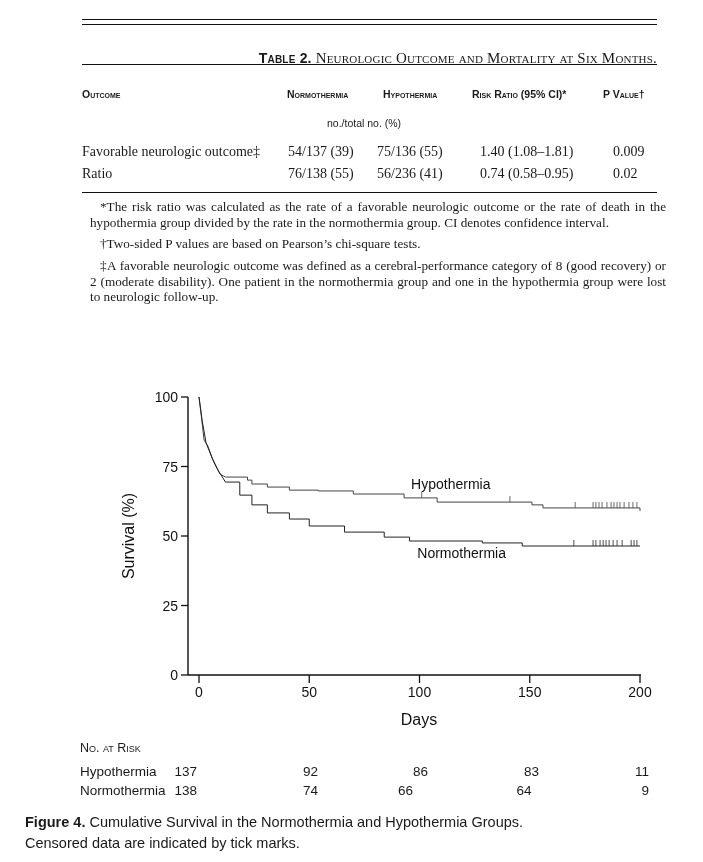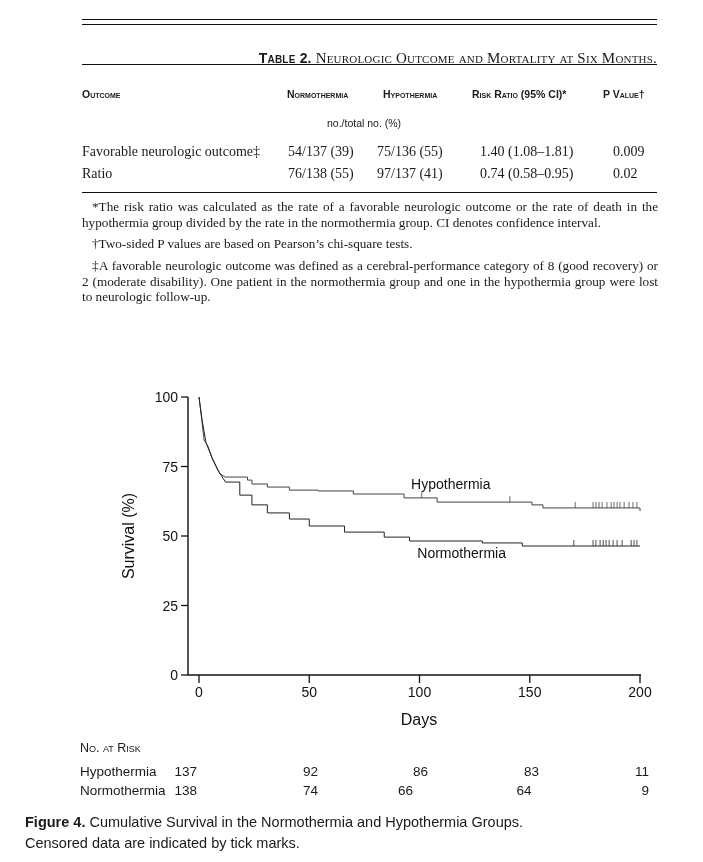--- a/index.html
+++ b/index.html
@@ -6,21 +6,21 @@
   body { width: 703px; height: 862px; position: relative; overflow: hidden; color: #1a1a1a; }
   .serif { font-family: "Liberation Serif", "DejaVu Serif", serif; }
   .abs { position: absolute; }
   .rule { position: absolute; left: 82px; width: 575px; height: 0; border-top: 1.6px solid #111; }
   .table-title { position: absolute; left: 82px; width: 575px; top: 50px; text-align: right; font-size: 15px; font-variant: small-caps; letter-spacing: 0.2px; }
   .table-title b { font-family: "Liberation Sans", sans-serif; font-weight: bold; font-size: 14px; }
   .colhead { position: absolute; top: 88px; font-family: "Liberation Sans", sans-serif; font-weight: bold; font-size: 10.5px; font-variant: small-caps; white-space: nowrap; }
   .units { position: absolute; top: 117px; left: 327px; font-family: "Liberation Sans", sans-serif; font-size: 10.5px; }
   .cell { position: absolute; font-family: "Liberation Serif", serif; font-size: 14px; white-space: nowrap; }
   .foot { position: absolute; left: 82px; width: 576px; font-family: "Liberation Serif", serif; font-size: 13.2px; line-height: 15.5px; text-align: justify; }
-  .foot.indent { text-indent: 10px; }
+  .foot.indent { text-indent: 10px; margin-left: 8px; }
   .axis-tick-label { font-family: "Liberation Sans", sans-serif; font-size: 14px; fill: #111; }
   .risk { position: absolute; font-family: "Liberation Sans", sans-serif; font-size: 13.5px; white-space: nowrap; }
   .caption { position: absolute; left: 25px; top: 812px; font-family: "Liberation Sans", sans-serif; font-size: 14.5px; line-height: 21px; width: 560px; }
 </style>
 </head>
 <body>
 
 <div class="rule" style="top:19px"></div>
 <div class="rule" style="top:24px"></div>
 <div class="table-title serif">
@@ -39,21 +39,21 @@
 <div>
   <div class="cell" style="left:82px; top:144px">Favorable neurologic outcome‡</div>
   <div class="cell" style="left:288px; top:144px">54/137 (39)</div>
   <div class="cell" style="left:377px; top:144px">75/136 (55)</div>
   <div class="cell" style="left:480px; top:144px">1.40 (1.08–1.81)</div>
   <div class="cell" style="left:613px; top:144px">0.009</div>
 </div>
 <div>
   <div class="cell" style="left:82px; top:166px">Ratio</div>
   <div class="cell" style="left:288px; top:166px">76/138 (55)</div>
-  <div class="cell" style="left:377px; top:166px">97/137 (41)</div>
+  <div class="cell" style="left:377px; top:166px">56/236 (41)</div>
   <div class="cell" style="left:480px; top:166px">0.74 (0.58–0.95)</div>
   <div class="cell" style="left:613px; top:166px">0.02</div>
 </div>
 <div class="rule" style="top:192px"></div>
 
 <div class="foot indent" style="top:199px">*The risk ratio was calculated as the rate of a favorable neurologic outcome or the rate of death in the hypothermia group divided by the rate in the normothermia group. CI denotes confidence interval.</div>
 <div class="foot indent" style="top:236px">†Two-sided P values are based on Pearson’s chi-square tests.</div>
 <div class="foot indent" style="top:258px">‡A favorable neurologic outcome was defined as a cerebral-performance category of 8 (good recovery) or 2 (moderate disability). One patient in the normothermia group and one in the hypothermia group were lost to neurologic follow-up.</div>
 
 <svg class="abs" style="left:0; top:0" width="703" height="740">

